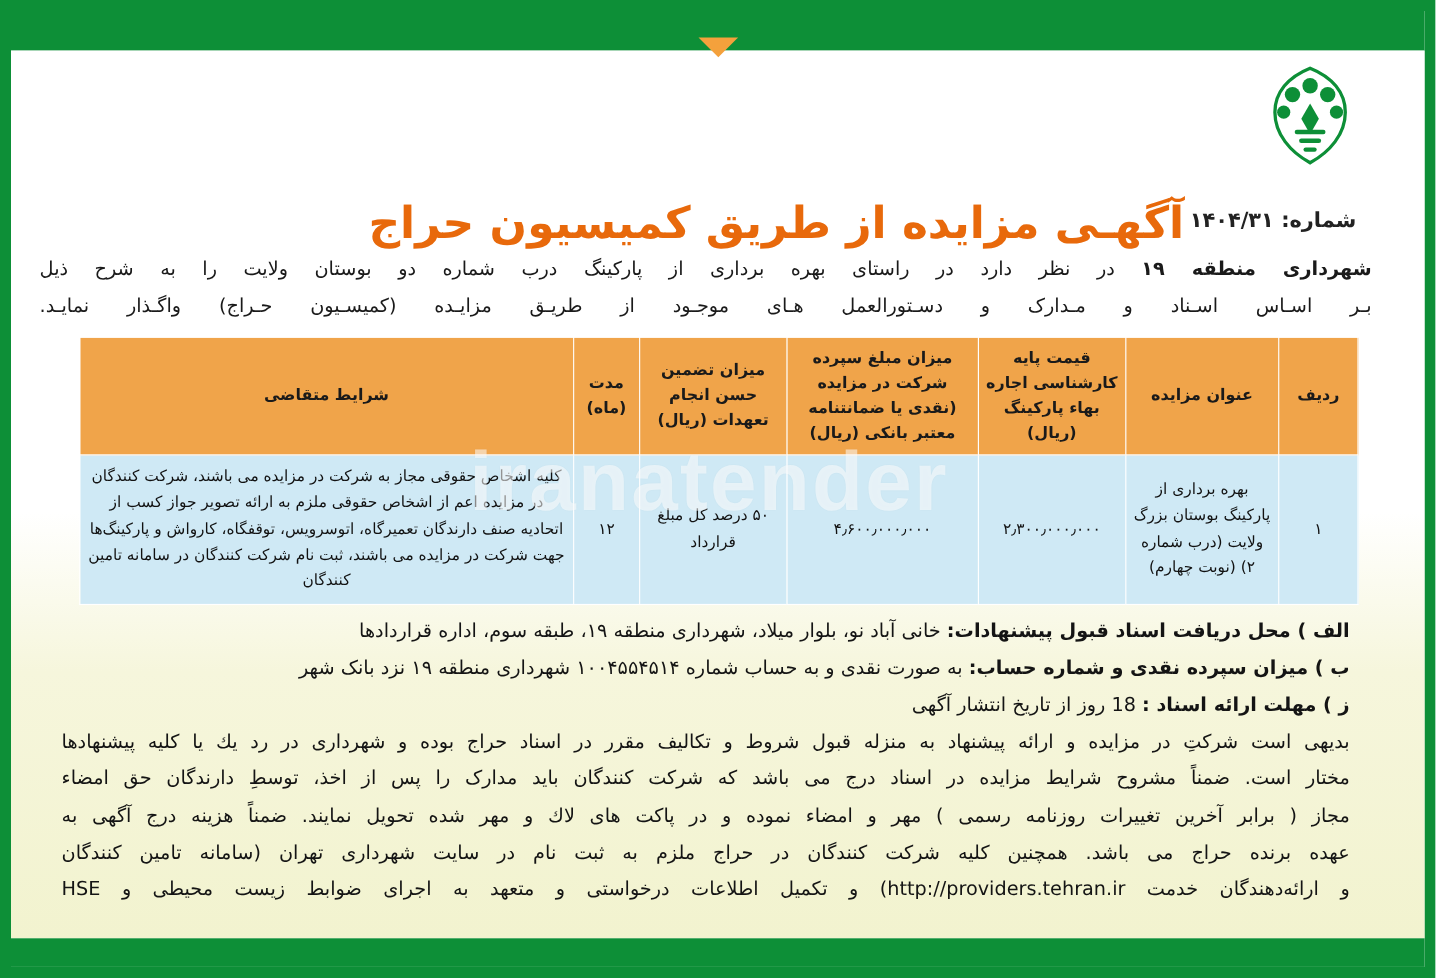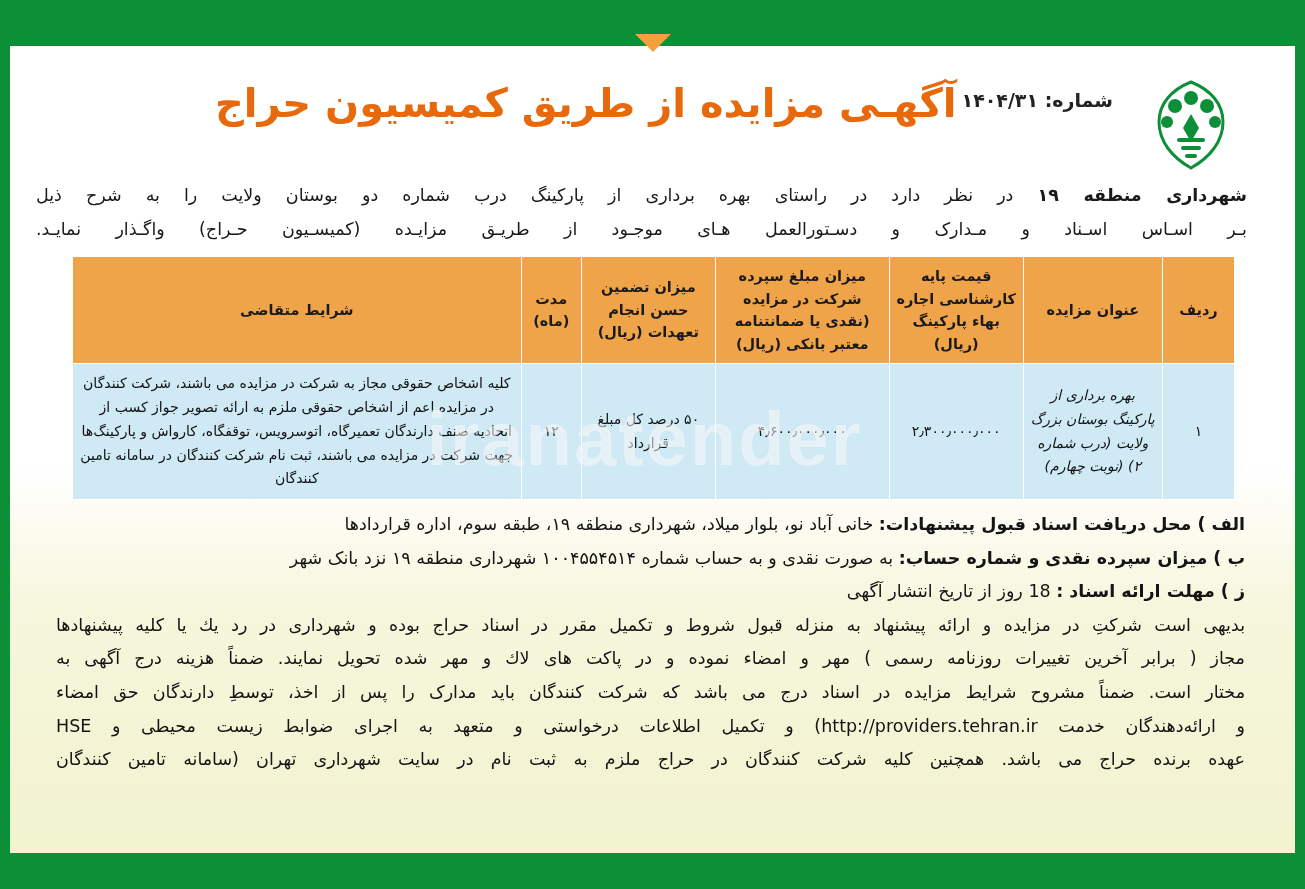--- a/index.html
+++ b/index.html
@@ -54,23 +54,23 @@
   .bottom-band {
     position: absolute;
     left: 10px; right: 10px; bottom: 10px;
     height: 26px;
     background: #0d8f37;
   }
 
   
   .header {
     display: flex;
-    flex-direction: row;
+    flex-direction: column;
     align-items: flex-start;
-    padding: 24px 44px 0 44px;
+    padding: 4px 44px 0 44px;
   }
   .logo-wrap {
     width: 120px;
     flex: 0 0 120px;
     padding-top: 6px;
     display: flex;
     justify-content: center;
   }
   .logo-wrap svg { display:block; }
   .title-wrap {
@@ -142,24 +142,24 @@
     vertical-align: middle;
     text-align: center;
   }
   td.cond {
     text-align: justify;
     text-align-last: center;
     font-size: 14.2px;
     line-height: 1.95;
     padding: 8px 12px;
   }
-  td.title-cell { font-size: 14.5px; line-height: 1.75; font-style: italic; }
+  td.title-cell { font-size: 14.5px; line-height: 1.75; }
 
   .details {
-    padding: 8px 50px 0 46px;
+    padding: 8px 68px 0 46px;
     font-size: 17.5px;
     line-height: 1.92;
     color: #141414;
     text-align: justify;
   }
   .details .b { font-weight: bold; }
   .details p { margin: 0; }
   .details .justified {
     text-align: justify;
     text-align-last: justify;
@@ -270,27 +270,27 @@
     <div class="details">
       <p>
         <span class="b">الف ) محل دریافت اسناد قبول پیشنهادات:</span><span> خانی آباد نو، بلوار میلاد، شهرداری منطقه ۱۹، طبقه سوم، اداره قراردادها</span>
       </p>
       <p>
         <span class="b">ب ) میزان سپرده نقدی و شماره حساب:</span><span> به صورت نقدی و به حساب شماره ۱۰۰۴۵۵۴۵۱۴ شهرداری منطقه ۱۹ نزد بانک شهر</span>
       </p>
       <p>
         <span class="b">ز ) مهلت ارائه اسناد :</span><span> 18 روز از تاریخ انتشار آگهی</span>
       </p>
-      <p class="justified">بدیهی است شرکتِ در مزایده و ارائه پیشنهاد به منزله قبول شروط و تکمیل مقرر در اسناد حراج بوده و شهرداری در رد يك یا کلیه پیشنهادها</p>
+      <p class="justified">بدیهی است شرکتِ در مزایده و ارائه پیشنهاد به منزله قبول شروط و تکالیف مقرر در اسناد حراج بوده و شهرداری در رد يك یا کلیه پیشنهادها</p>
+      <p class="justified">مختار است. ضمناً مشروح شرایط مزایده در اسناد درج می باشد که شرکت کنندگان باید مدارک را پس از اخذ، توسطِ دارندگان حق امضاء</p>
       <p class="justified">مجاز ( برابر آخرین تغییرات روزنامه رسمی ) مهر و امضاء نموده و در پاکت های لاك و مهر شده تحویل نمایند. ضمناً هزینه درج آگهی به</p>
-      <p class="justified">مختار است. ضمناً مشروح شرایط مزایده در اسناد درج می باشد که شرکت کنندگان باید مدارک را پس از اخذ، توسطِ دارندگان حق امضاء</p>
+      <p class="justified">عهده برنده حراج می باشد. همچنین کلیه شرکت کنندگان در حراج ملزم به ثبت نام در سایت شهرداری تهران (سامانه تامین کنندگان</p>
       <p class="justified">
         <span>و ارائه‌دهندگان خدمت </span><span class="ltr">http://providers.tehran.ir</span><span>) و تکمیل اطلاعات درخواستی و متعهد به اجرای ضوابط زیست محیطی و HSE</span>
       </p>
-      <p class="justified">عهده برنده حراج می باشد. همچنین کلیه شرکت کنندگان در حراج ملزم به ثبت نام در سایت شهرداری تهران (سامانه تامین کنندگان</p>
 
     </div>
 
   </div>
 
   <div class="watermark">iranatender</div>
   <div class="bottom-band"></div>
 </div>
 
 </body></html>

